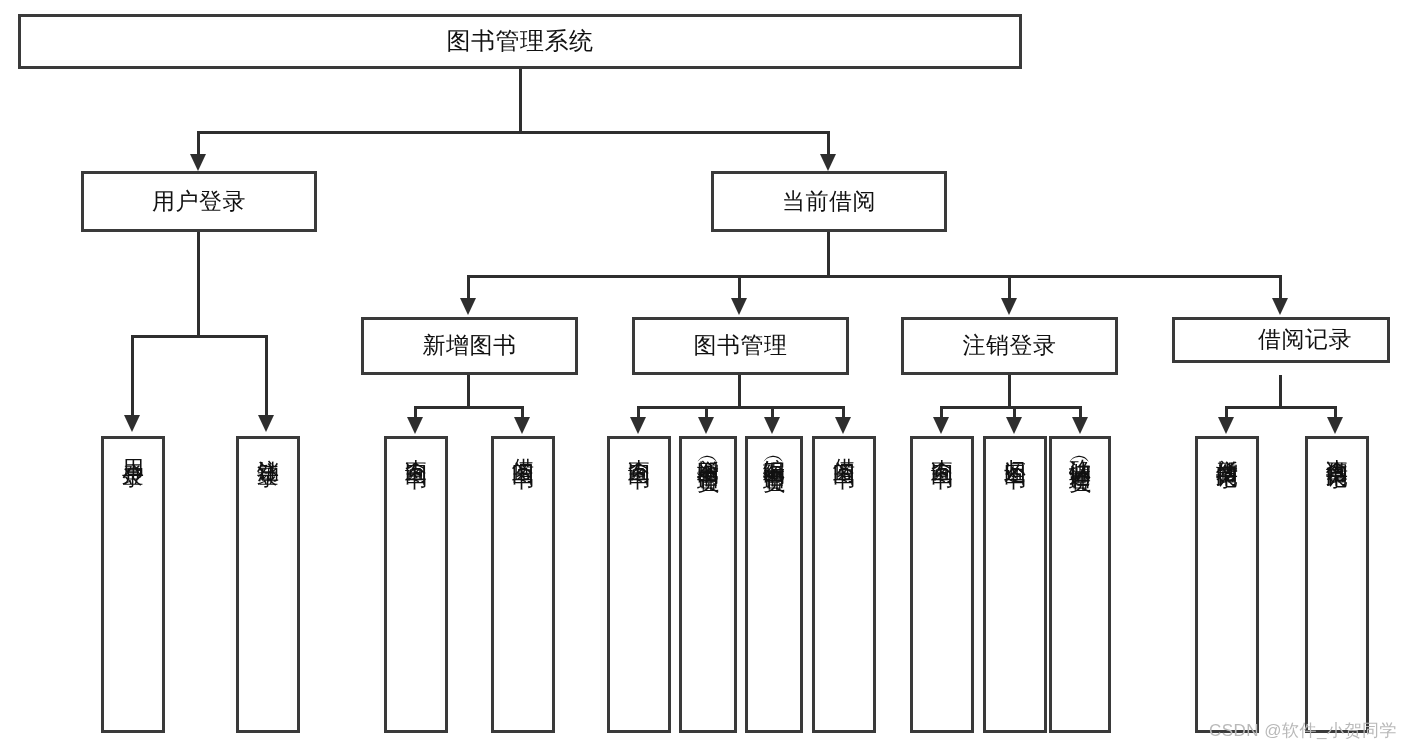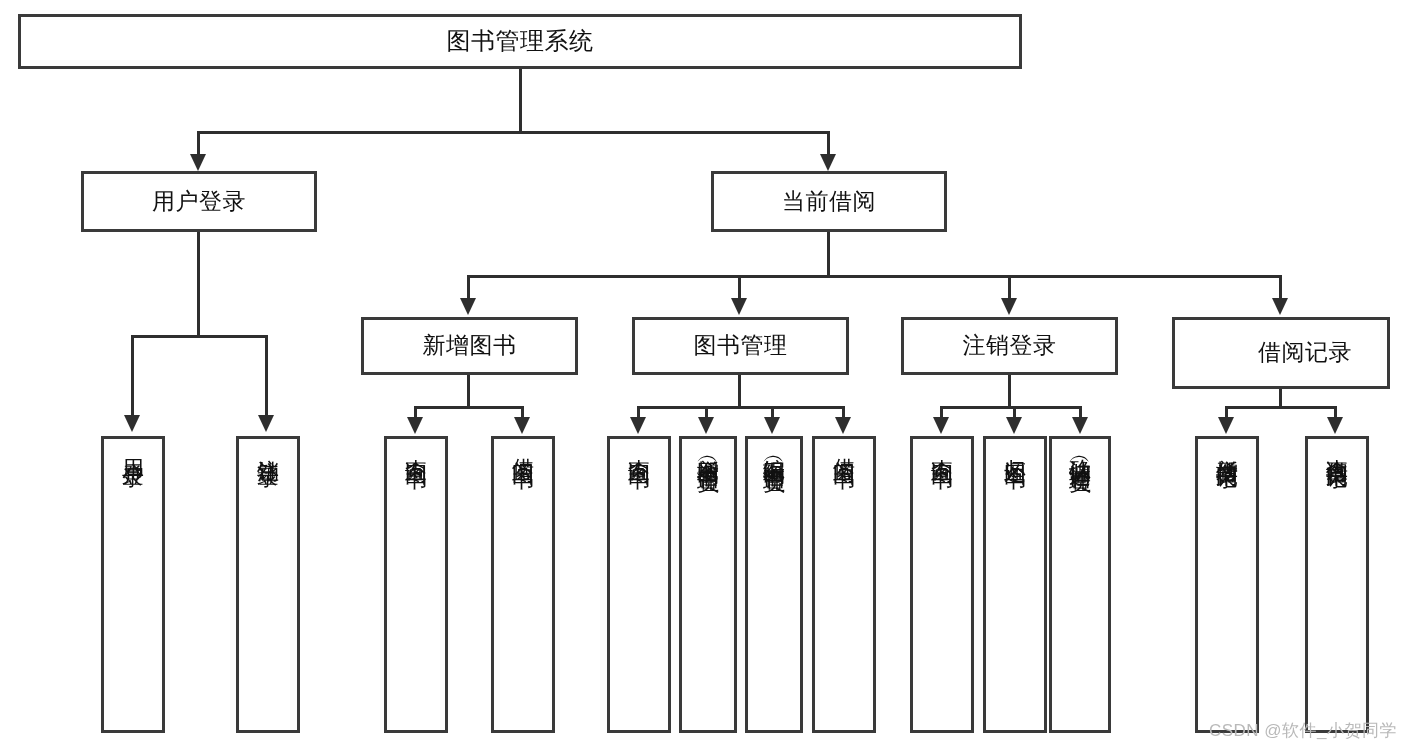--- a/index.html
+++ b/index.html
@@ -145,21 +145,21 @@
   </div>
 
   <div class="node h" style="left:632px; top:317px; width:217px; height:58px;">
     <span class="label">图书管理</span>
   </div>
 
   <div class="node h" style="left:901px; top:317px; width:217px; height:58px;">
     <span class="label">注销登录</span>
   </div>
 
-  <div class="node h" style="left:1172px; top:317px; width:218px; height:72px;padding-left:48px;">
+  <div class="node h" style="left:1172px; top:317px; width:218px; height:46px;padding-left:48px;">
     <span class="label">借阅记录</span>
   </div>
 
   <div class="conn vline" style="left:467px; top:375px; width:3px; height:33px;"></div>
   <div class="conn hline" style="left:414px; top:406px; width:110px; height:3px;"></div>
   <div class="conn vline" style="left:414px; top:406px; width:3px; height:13px;"></div>
   <div class="arrow" style="left:407px; top:417px;"></div>
   <div class="conn vline" style="left:521px; top:406px; width:3px; height:13px;"></div>
   <div class="arrow" style="left:514px; top:417px;"></div>
 

